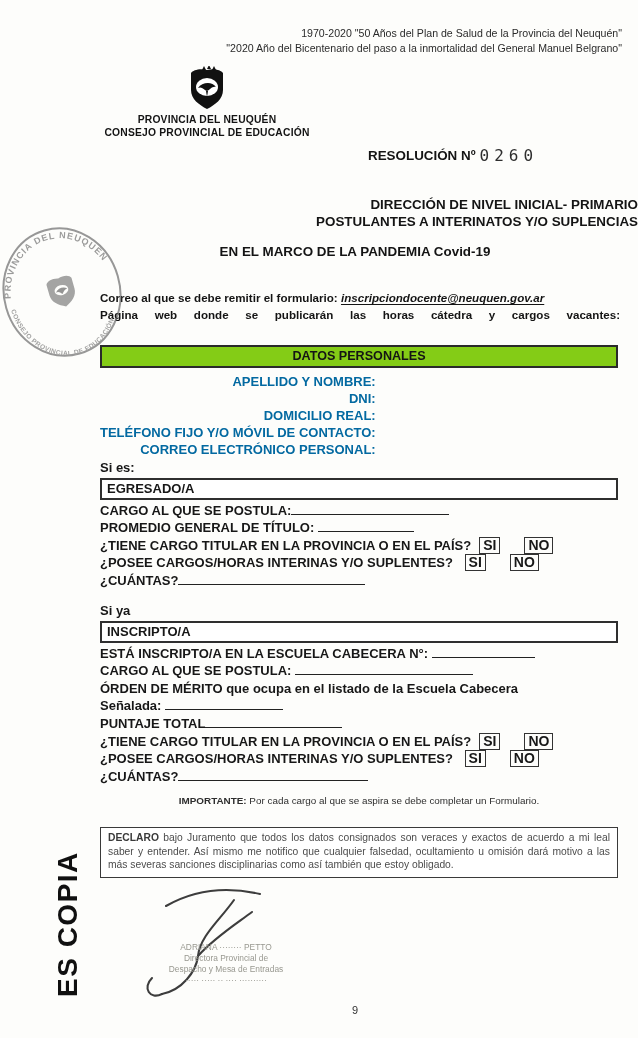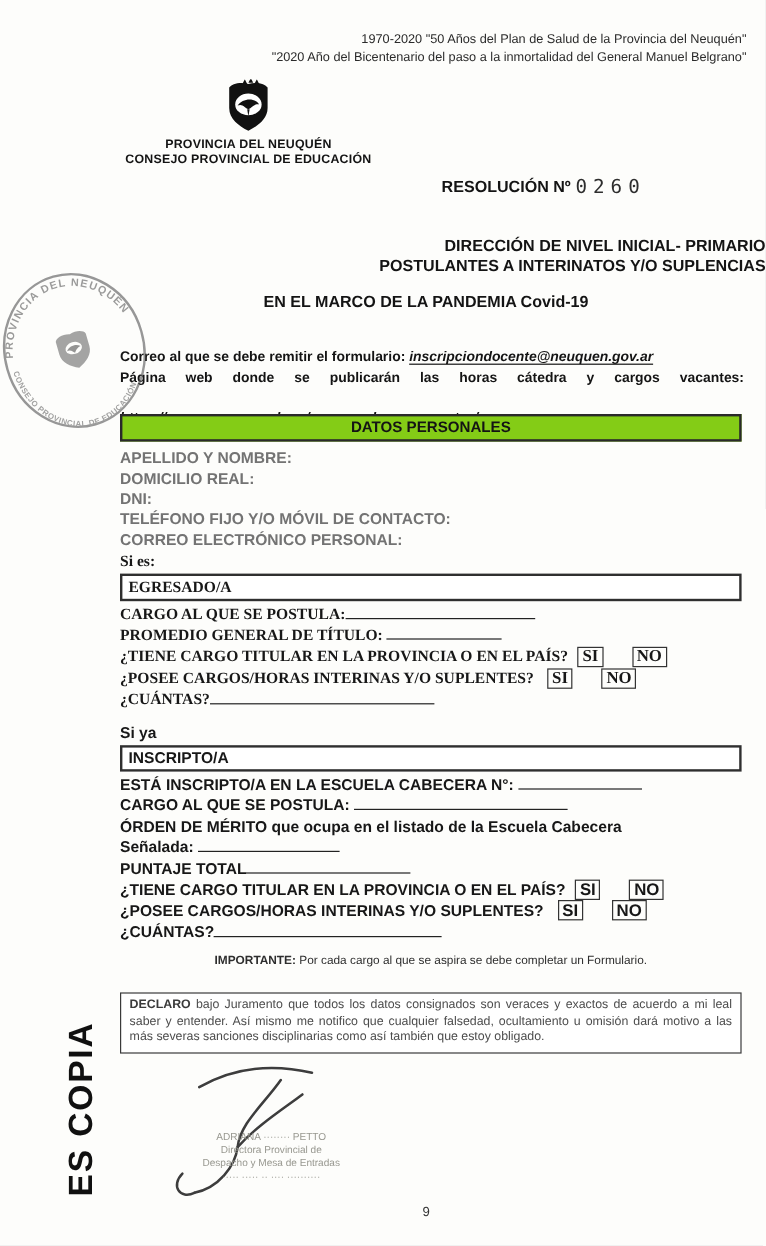--- a/index.html
+++ b/index.html
@@ -20,24 +20,24 @@
   
   .title1{top:196px;left:72px;width:566px;text-align:right;font-weight:700;font-size:13.4px;line-height:17px;color:#141414;}
   .title2{top:243px;left:72px;width:566px;text-align:center;font-weight:700;font-size:13.4px;line-height:17px;color:#141414;}
   
   .contact{top:289px;left:100px;width:520px;font-size:11.6px;font-weight:700;line-height:17px;color:#141414;}
   .lnk{font-style:italic;text-decoration:underline;text-underline-offset:2px;}
   .justify-line{text-align:justify;}
   .justify-line::after{content:"";display:inline-block;width:100%;height:0;}
   
   .datos-box{top:345px;left:100px;width:514px;border:2px solid #2a2a2a;text-align:center;font-weight:700;font-size:12.6px;padding:2px 0 3px 0;color:#141414;background:#84cc16;}
-  .fields{top:373px;left:100px;font-weight:700;font-size:13px;line-height:17px;color:#737373;}
+  .fields{top:373px;left:100px;font-weight:700;font-size:13px;line-height:17px;color:#0369a1;text-align:right;}
   
   .section{left:100px;width:518px;color:#171717;}
-  .sec-egresado{top:459px;font-family:Liberation Serif, serif;}
+  .sec-egresado{top:459px;}
   .sec-inscripto{top:602px;}
   .frow{font-weight:700;font-size:13px;line-height:17.6px;white-space:nowrap;}
   .fbox{border:2px solid #2f2f2f;font-weight:700;font-size:13px;padding:1px 21px 2px 5px;margin:1px 0 2px 0;background:#fff;}
   .ul{display:inline-block;border-bottom:1.7px solid #222;height:11px;}
   .chk{display:inline-block;border:1.7px solid #333;font-weight:700;font-size:14px;line-height:13px;padding:1px 3px 1px 3px;margin-left:8px;}
   .chk.gap{margin-left:24px;}
   
   .importante{top:795px;left:100px;width:518px;text-align:center;font-size:9.9px;color:#2e2e2e;}
   
   .declaro{top:827px;left:100px;width:502px;border:1.6px solid #3a3a3a;padding:3px 7px 5px 7px;font-size:10.3px;line-height:13.6px;color:#4c4c4c;text-align:justify;background:#fff;}
@@ -94,22 +94,22 @@
     <div>
       <span>Correo al que se debe remitir el formulario: </span><span class="lnk">inscripciondocente@neuquen.gov.ar</span>
     </div>
     <div class="justify-line">Página web donde se publicarán las horas cátedra y cargos vacantes:</div>
     <div class="lnk">https://www.neuquen.edu.ar/cargos-y-horas-vacantes/</div>
   </div>
 
   <div class="abs datos-box">DATOS PERSONALES</div>
   <div class="abs fields">
     <div>APELLIDO Y NOMBRE:</div>
+    <div>DNI:</div>
     <div>DOMICILIO REAL:</div>
-    <div>DNI:</div>
     <div>TELÉFONO FIJO Y/O MÓVIL DE CONTACTO:</div>
     <div>CORREO ELECTRÓNICO PERSONAL:</div>
   </div>
 
   <div class="abs section sec-egresado">
     <div class="frow">Si es:</div>
     <div class="fbox">EGRESADO/A</div>
     <div class="frow">
       <span>CARGO AL QUE SE POSTULA:</span><span class="ul" style="width:158px"></span>
     </div>

